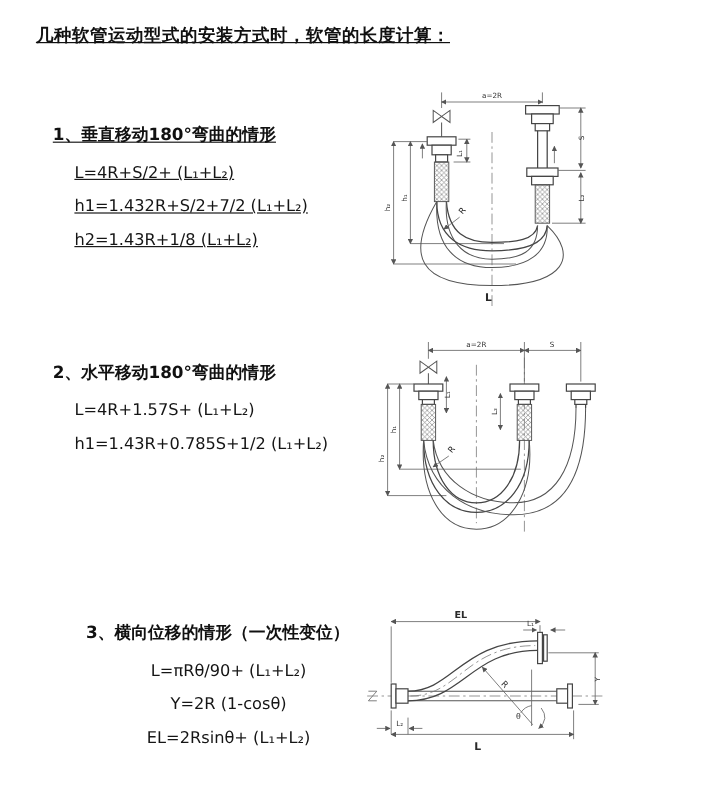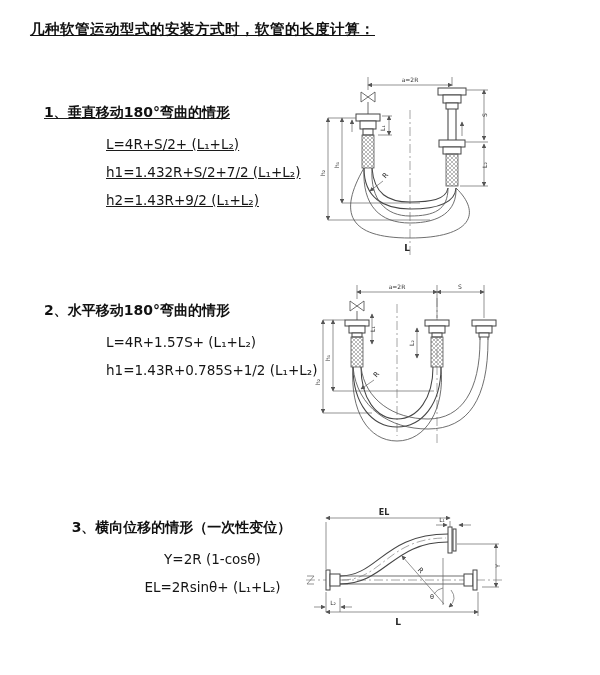--- a/index.html
+++ b/index.html
@@ -13,21 +13,21 @@
     font-size:14.5px; font-weight:bold; letter-spacing:.5px; color:#111;
     white-space:nowrap;
     text-decoration:underline;
   }
   .section { position:absolute; width:275px; }
   .section .heading {
     font-size:14px; font-weight:bold; color:#111; white-space:nowrap;
   }
   .section .formulas { margin-top:8px; margin-left:18px; }
   .section .formula {
-    height:28px; line-height:28px; font-size:13.5px; color:#151515; white-space:nowrap;margin-left:44px;
+    height:28px; line-height:28px; font-size:13.5px; color:#151515; white-space:nowrap;
   }
   .diagram { position:absolute; }
   svg { display:block; }
   svg text { font-family:"DejaVu Sans","Liberation Sans",sans-serif; fill:#2a2a2a; }
   .ln   { stroke:#454545; stroke-width:1.05; fill:none; }
   .ln2  { stroke:#555555; stroke-width:.85; fill:none; }
   .dim  { stroke:#666666; stroke-width:.7;  fill:none; }
   .cl   { stroke:#777777; stroke-width:.65; fill:none; stroke-dasharray:9 3 2 3; }
   .fit  { stroke:#454545; stroke-width:1; fill:#ffffff; }
   .hatch{ stroke:#555555; stroke-width:.8; }
@@ -38,35 +38,36 @@
 
 <div class="page">
 
   <div class="doc-title">几种软管运动型式的安装方式时，软管的长度计算：</div>
 
   <div class="section" style="left:44px; top:104px;text-decoration:underline;">
     <div class="heading">1、垂直移动180°弯曲的情形</div>
     <div class="formulas">
       <div class="formula">L=4R+S/2+ (L₁+L₂)</div>
       <div class="formula">h1=1.432R+S/2+7/2 (L₁+L₂)</div>
-      <div class="formula">h2=1.43R+9/2 (L₁+L₂)</div>
+      <div class="formula">h2=1.43R+1/8 (L₁+L₂)</div>
     </div>
   </div>
 
   <div class="section" style="left:44px; top:302px;">
     <div class="heading">2、水平移动180°弯曲的情形</div>
     <div class="formulas">
       <div class="formula">L=4R+1.57S+ (L₁+L₂)</div>
       <div class="formula">h1=1.43R+0.785S+1/2 (L₁+L₂)</div>
     </div>
   </div>
 
   <div class="section" style="left:44px; top:519px;text-align:center;">
     <div class="heading">3、横向位移的情形（一次性变位）</div>
     <div class="formulas">
+      <div class="formula">L=πRθ/90+ (L₁+L₂)</div>
       <div class="formula">Y=2R (1-cosθ)</div>
       <div class="formula">EL=2Rsinθ+ (L₁+L₂)</div>
     </div>
   </div>
 
   <svg class="diagram" style="left:312px; top:70px;" width="278" height="200" viewBox="0 0 278 200">
     <defs>
       <marker id="ar1" viewBox="0 0 8 8" refX="7" refY="4" markerWidth="6.5" markerHeight="6.5" orient="auto-start-reverse">
         <path d="M0,0 L8,4 L0,8 Z" fill="#555"></path>
       </marker>

